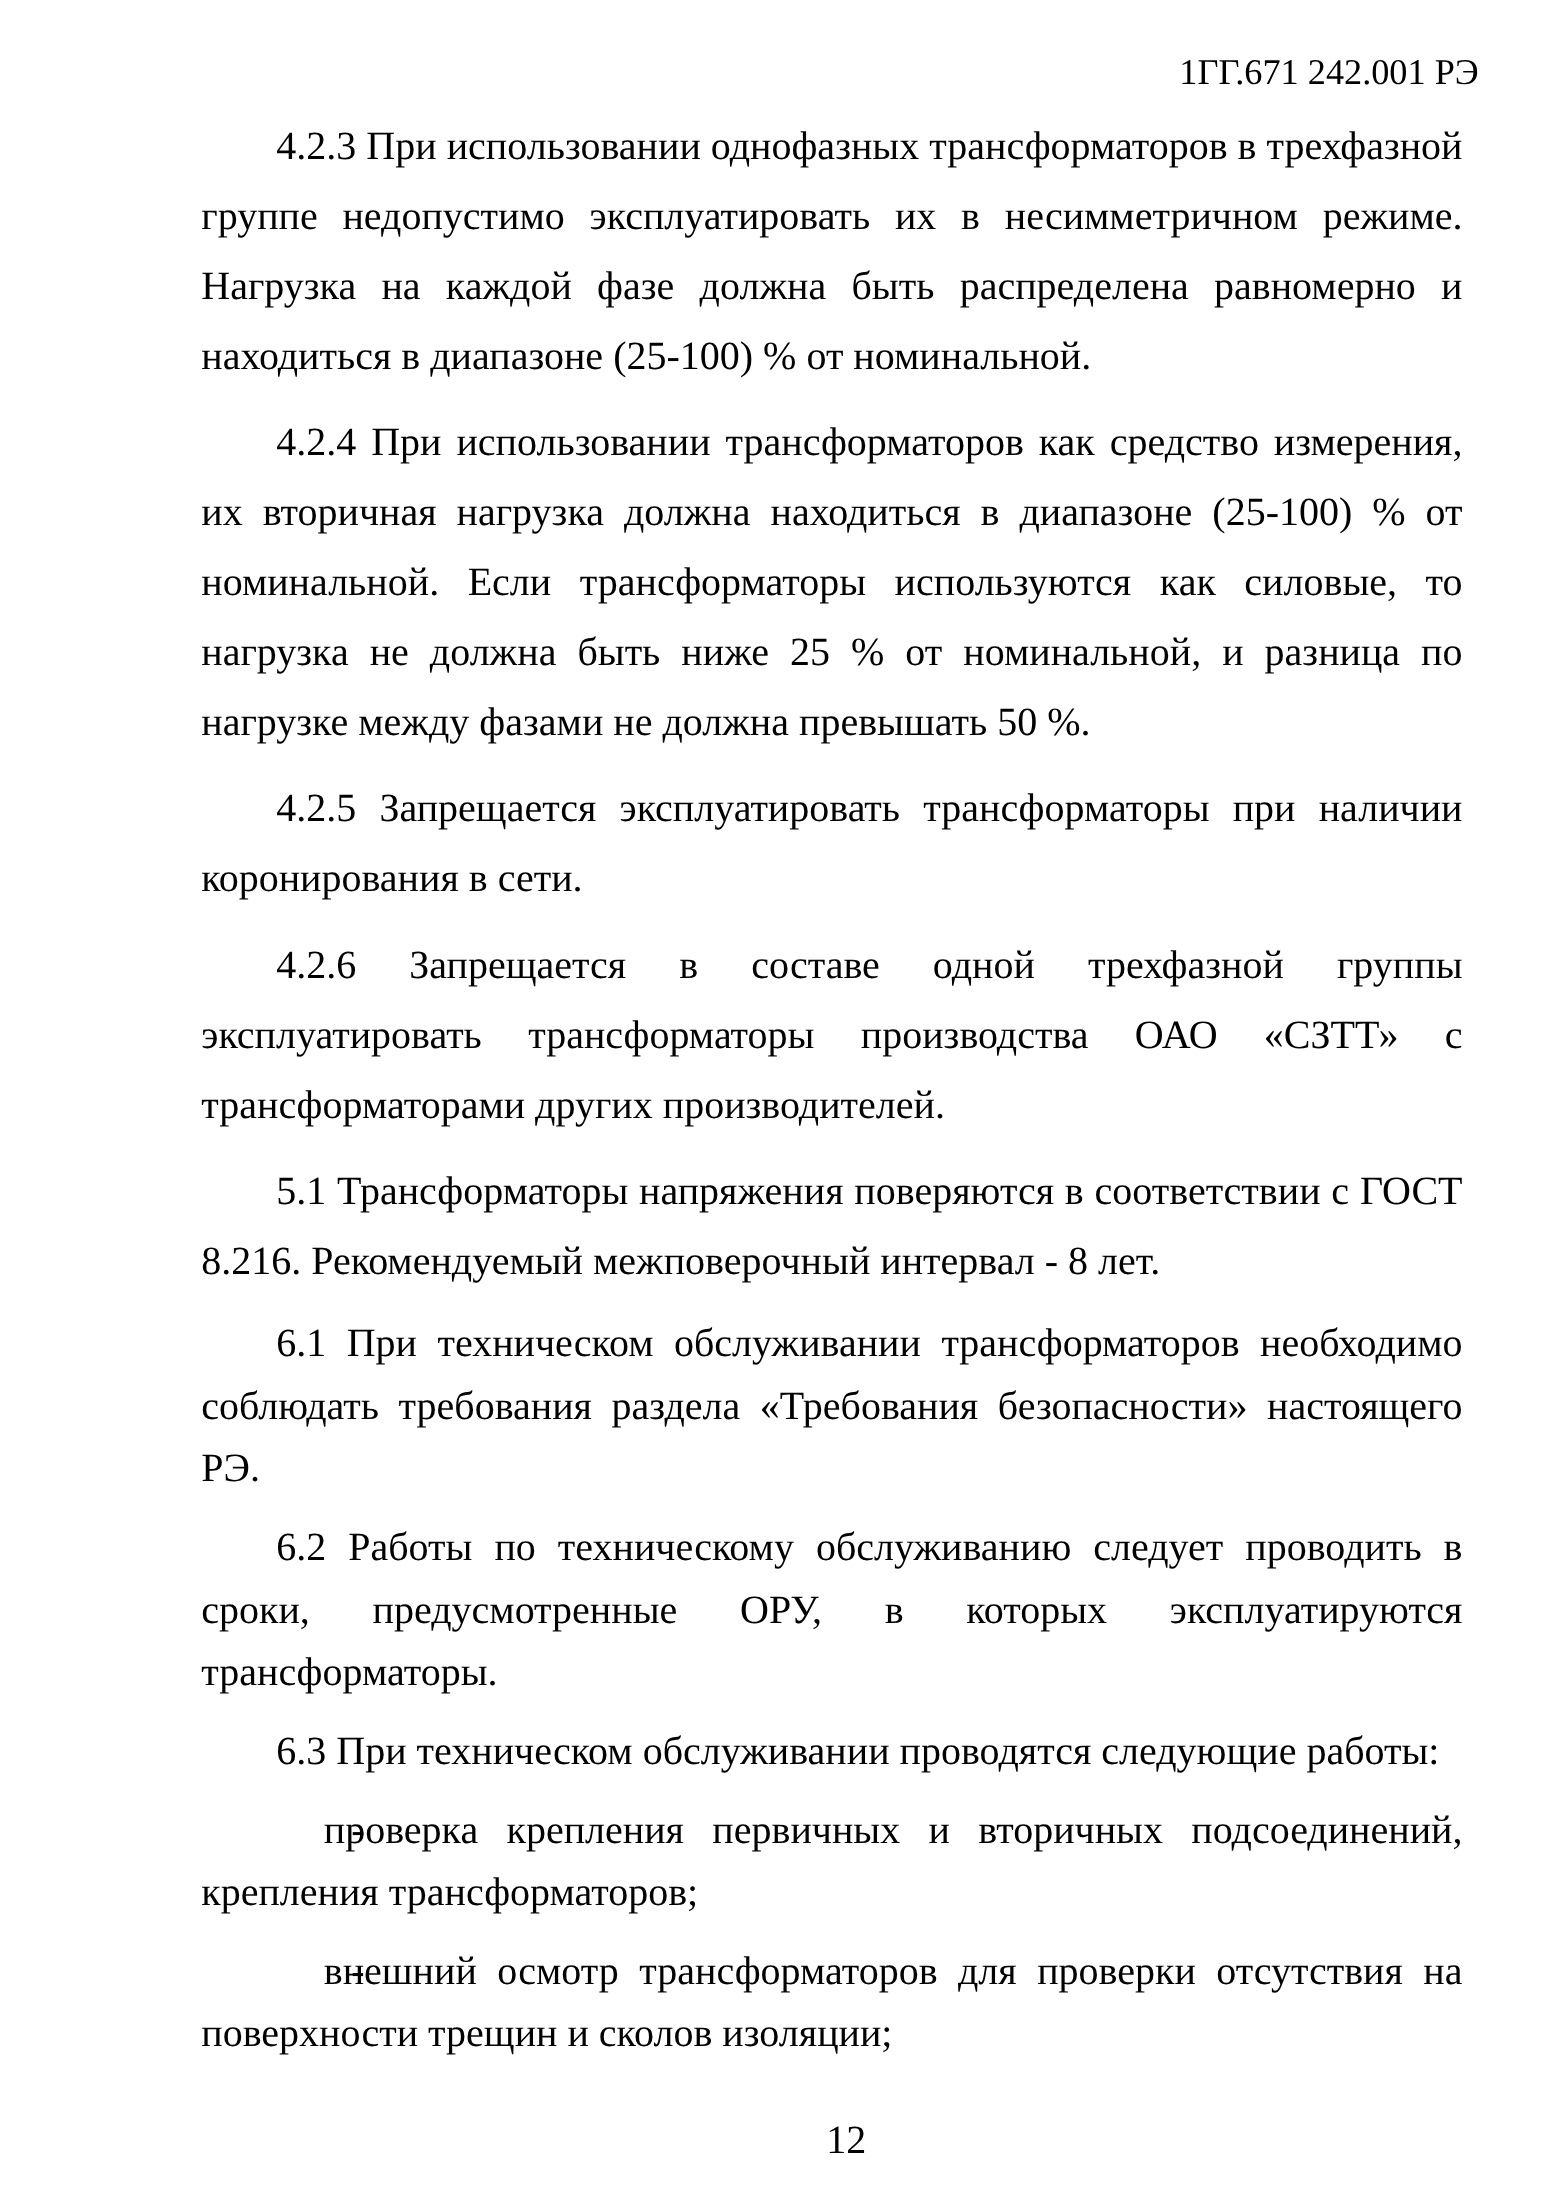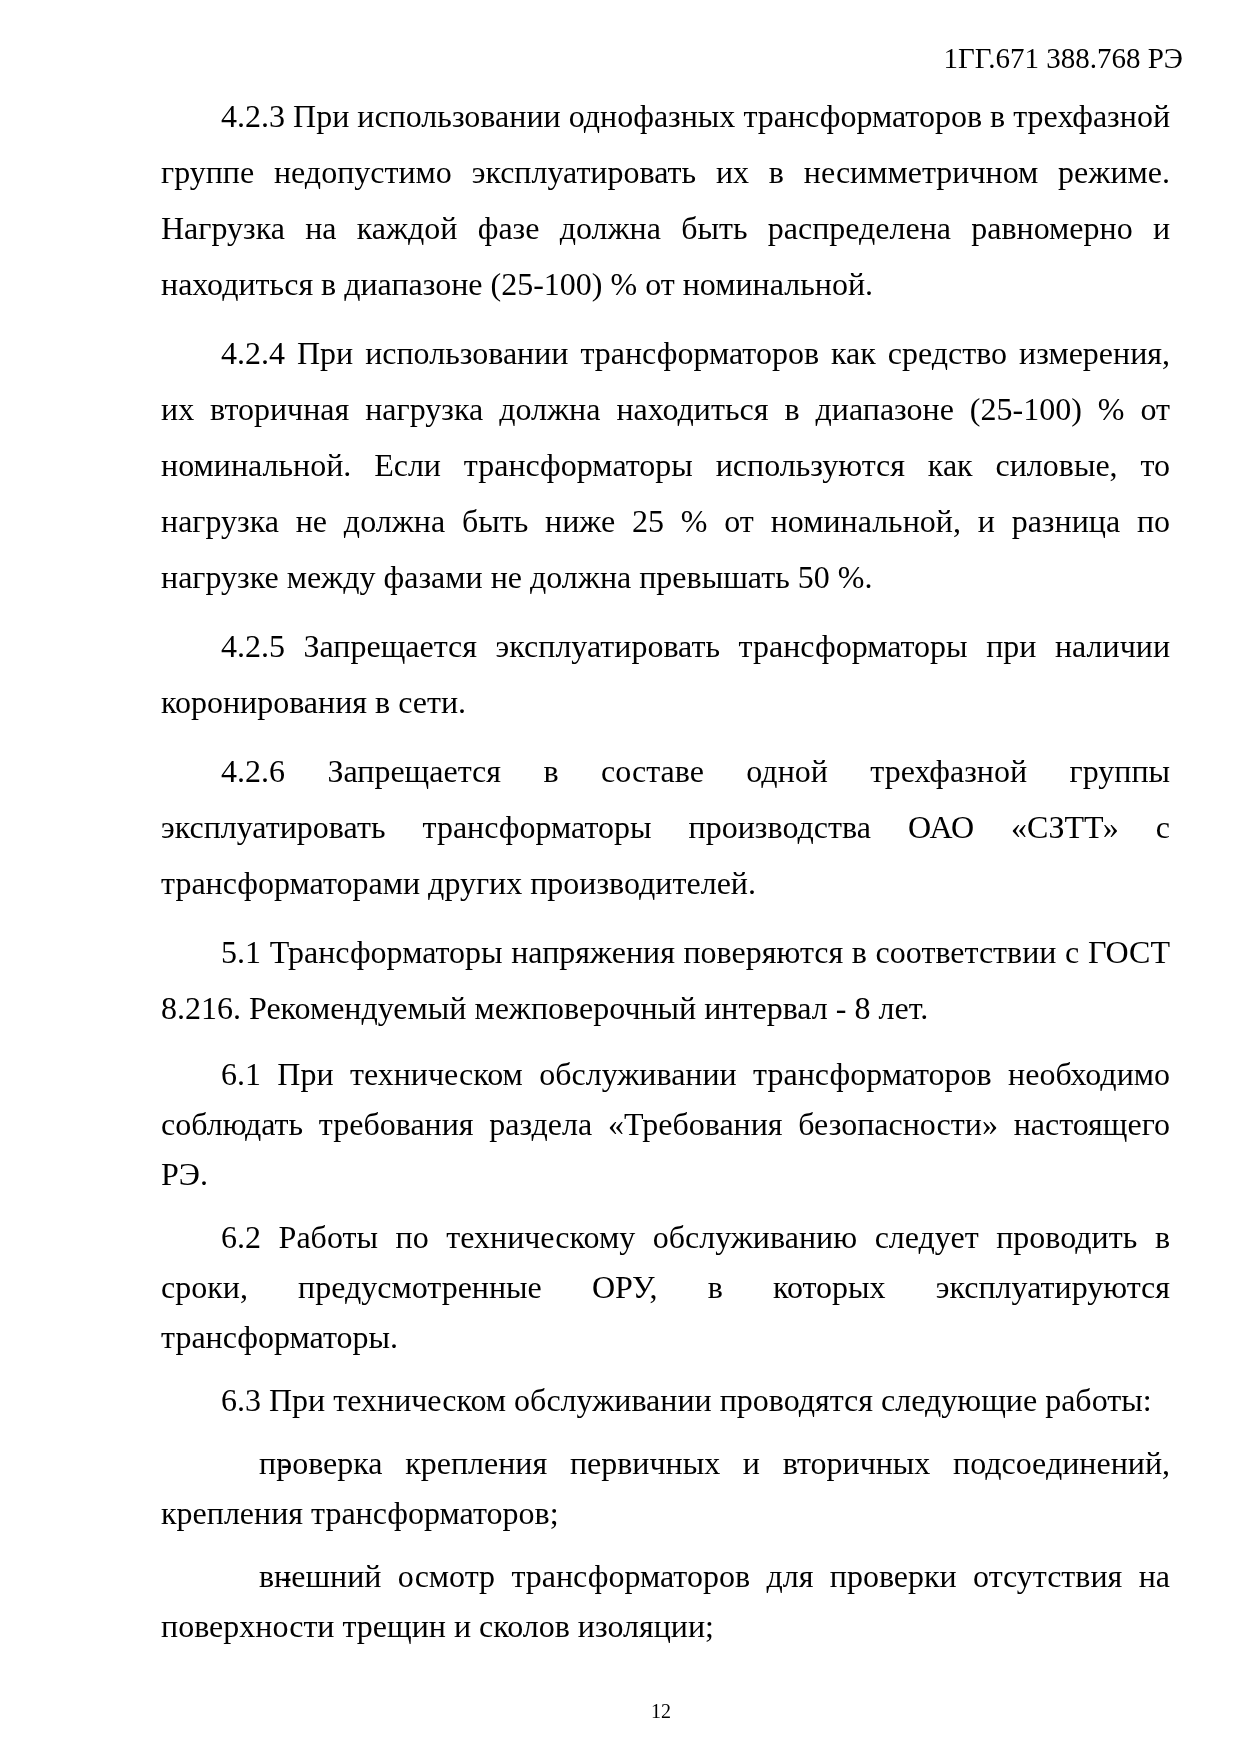--- a/index.html
+++ b/index.html
@@ -45,35 +45,35 @@
     text-indent: 0;
   }
   .heading-5 { margin-top: 30px; }
   .heading-6 { margin-top: 16px; margin-bottom: 16px; }
   .dash {
     display: inline-block;
     width: 38px;
   }
   .page-number {
     position: absolute;
-    left: 144px;
+    left: 160px;
     width: 1034px;
     bottom: 26px;
     text-align: center;
-    font-size: 20px;
+    font-size: 32px;
     line-height: 36px;
   }
 </style>
 </head>
 <body>
 
 <div class="page">
   <div class="content">
 
-    <div class="doc-header">1ГГ.671 388.768 РЭ</div>
+    <div class="doc-header">1ГГ.671 242.001 РЭ</div>
 
     <p class="para p1">4.2.3 При использовании однофазных трансформаторов в трехфазной группе недопустимо эксплуатировать их в несимметричном режиме. Нагрузка на каждой фазе должна быть распределена равномерно и находиться в диапазоне (25-100) % от номинальной.</p>
 
     <p class="para">4.2.4 При использовании трансформаторов как средство измерения, их вторич­ная нагрузка должна находиться в диапазоне (25-100) % от номинальной. Если трансформаторы используются как силовые, то нагрузка не должна быть ниже 25 % от номинальной, и разница по нагрузке между фазами не должна превышать 50 %.</p>
 
     <p class="para">4.2.5 Запрещается эксплуатировать трансформаторы при наличии корониро­вания в сети.</p>
 
     <p class="para">4.2.6 Запрещается в составе одной трехфазной группы эксплуатировать трансформаторы производства ОАО «СЗТТ» с трансформаторами других произ­водителей.</p>
 
 

